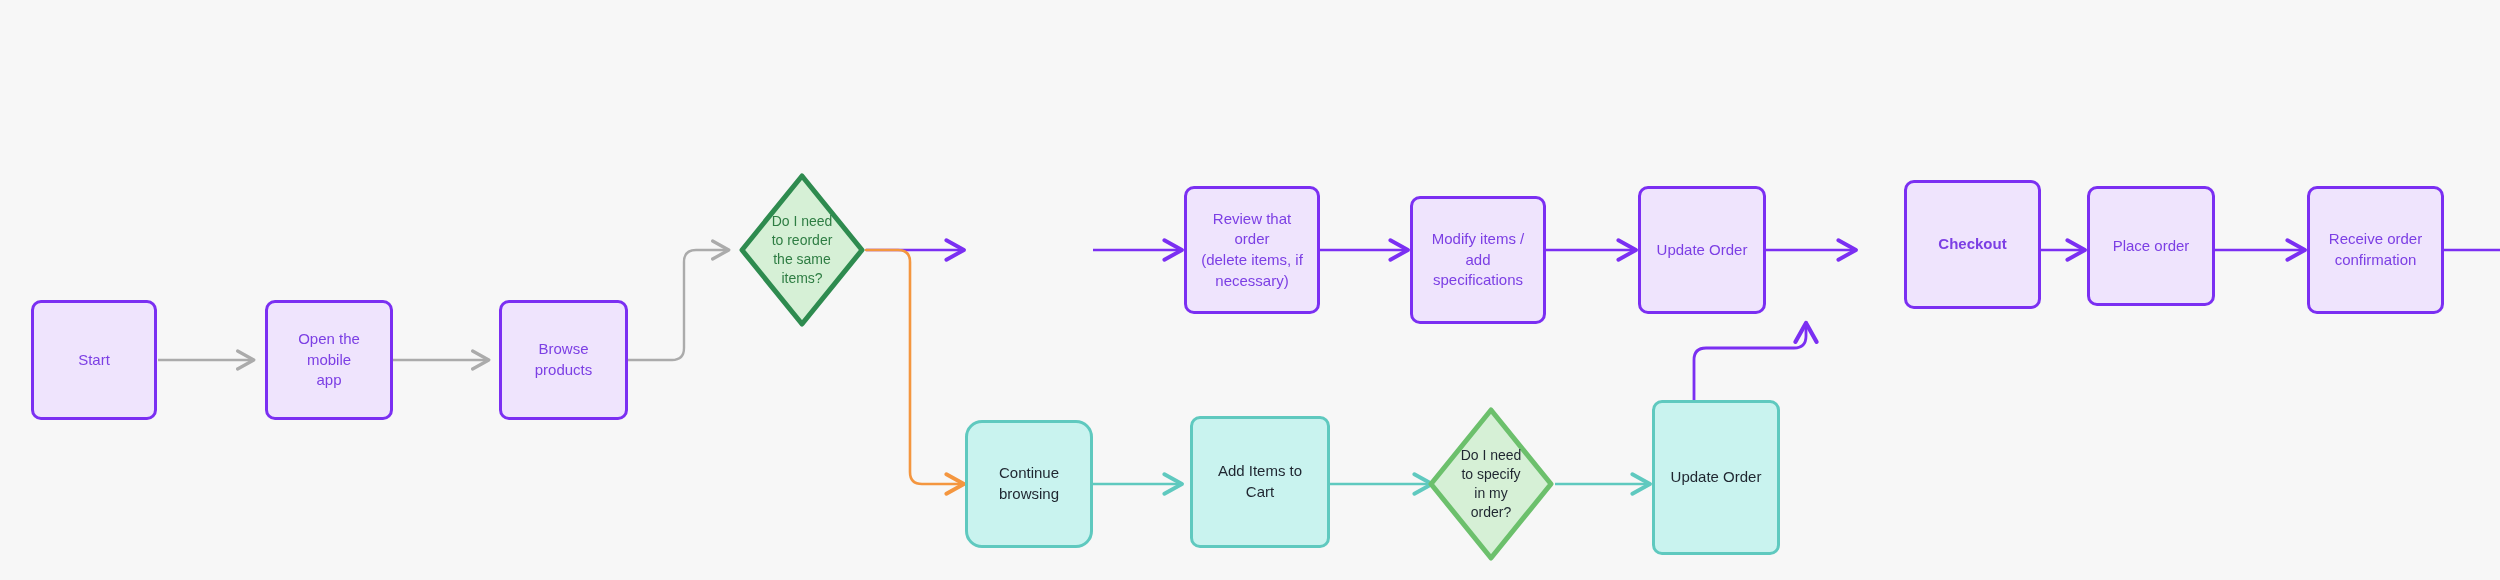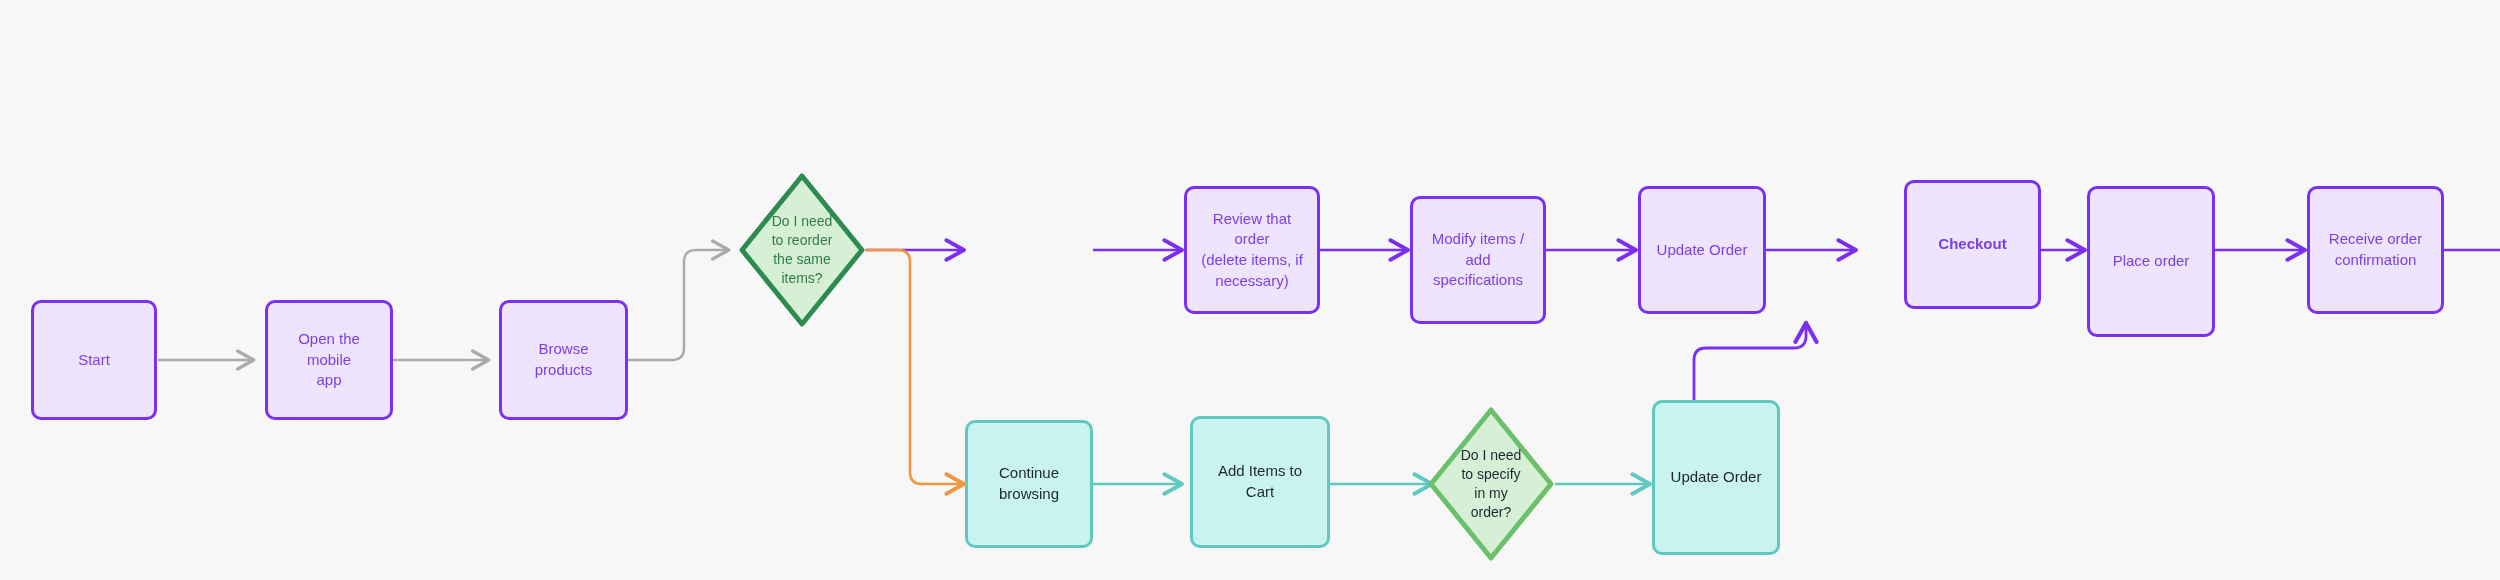--- a/index.html
+++ b/index.html
@@ -160,30 +160,30 @@
   </div>
 
   <div class="node purple" style="left:1638px; top:186px; width:128px; height:128px;">
     <span>Update Order</span>
   </div>
 
   <div class="node purple" style="left:1904px; top:180px; width:137px; height:129px;font-weight:bold;">
     <span>Checkout</span>
   </div>
 
-  <div class="node purple" style="left:2087px; top:186px; width:128px; height:151px;text-align:right;">
+  <div class="node purple" style="left:2087px; top:186px; width:128px; height:120px;text-align:right;">
     <span>Place order</span>
   </div>
 
   <div class="node purple" style="left:2307px; top:186px; width:137px; height:128px;">
     <span>Receive order
 confirmation</span>
   </div>
 
-  <div class="node teal" style="left:965px; top:420px; width:128px; height:128px;">
+  <div class="node teal" style="left:965px; top:420px; width:128px; height:128px;border-radius:17px;">
     <span>Continue browsing</span>
   </div>
 
   <div class="node teal" style="left:1190px; top:416px; width:140px; height:132px;">
     <span>Add Items to Cart</span>
   </div>
 
   <div class="diamond-wrap mid-green" style="left:1427px; top:406px; width:128px; height:156px;">
     <svg width="128" height="156" viewBox="0 0 128 156">
       <polygon points="64,4 124,78 64,152 4,78" fill="#D6F0D6" stroke="#6CC06C" stroke-width="5" stroke-linejoin="round"></polygon>

